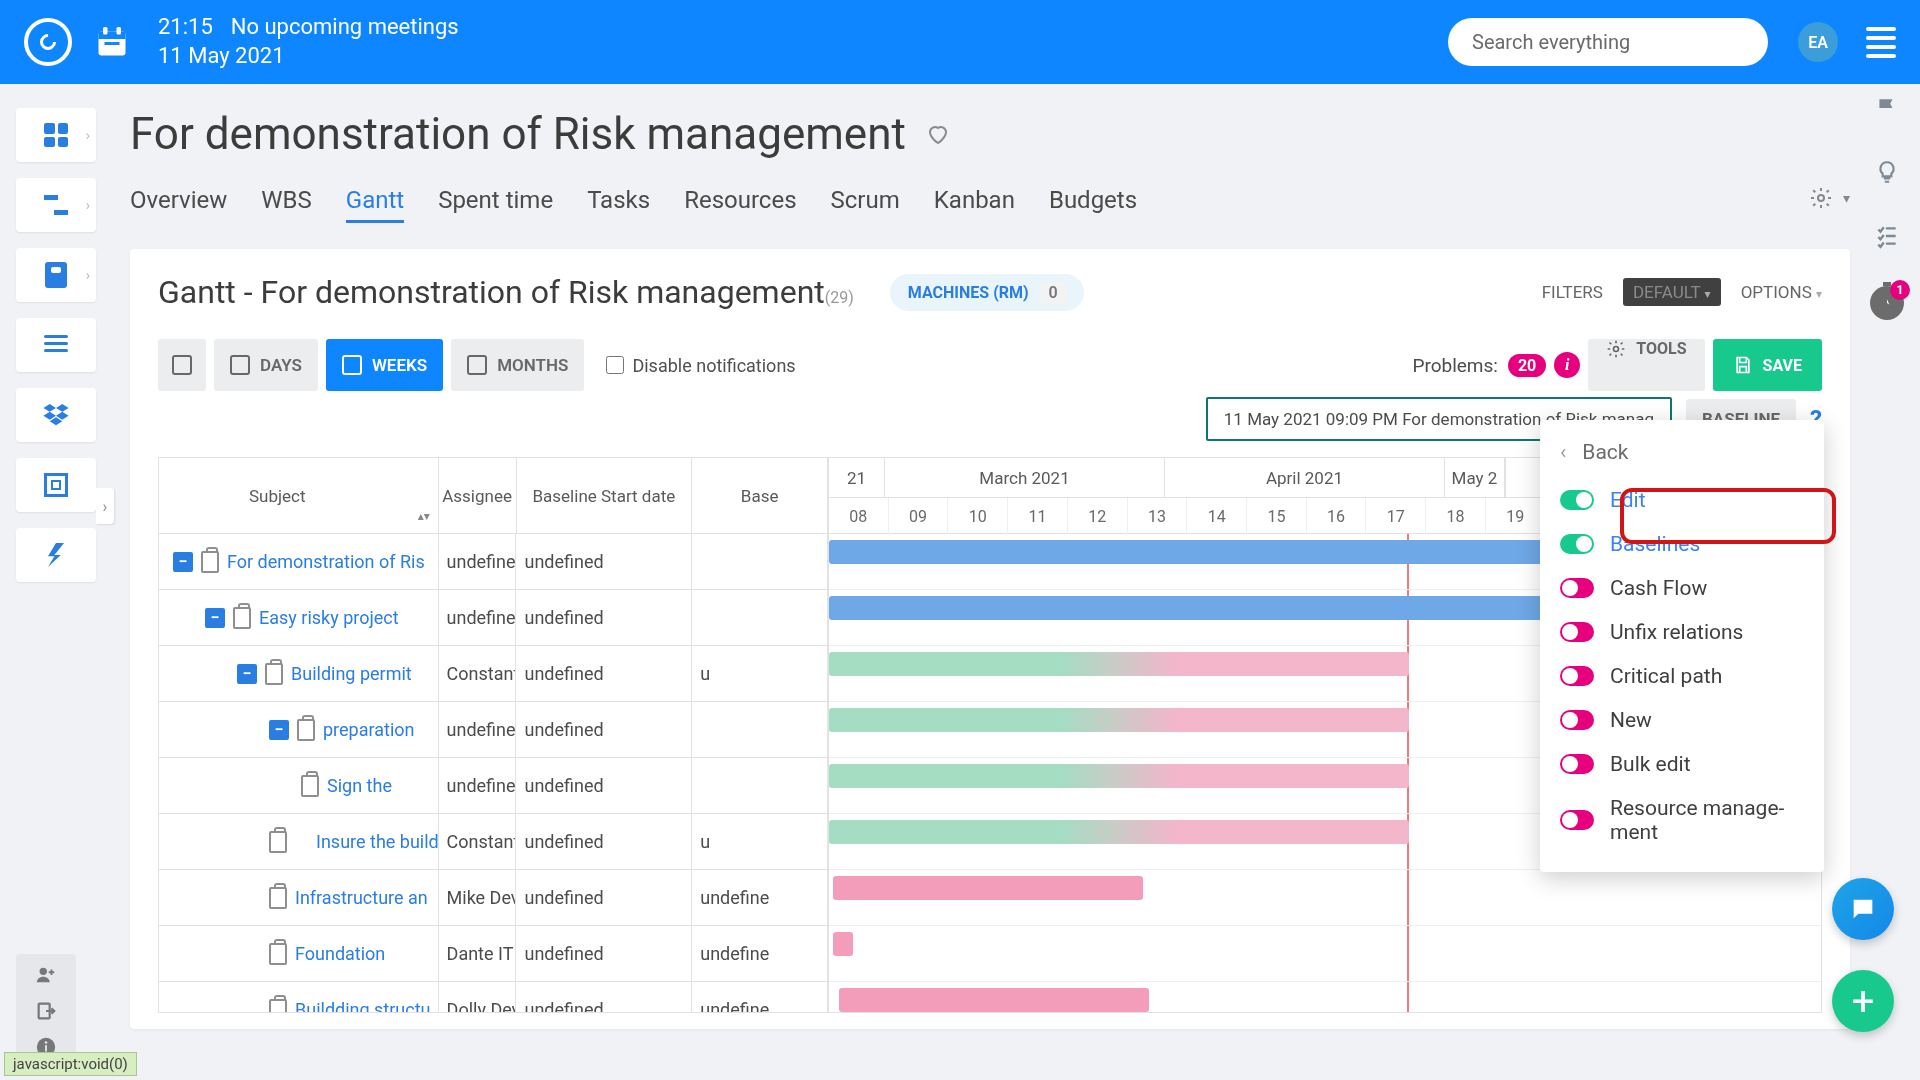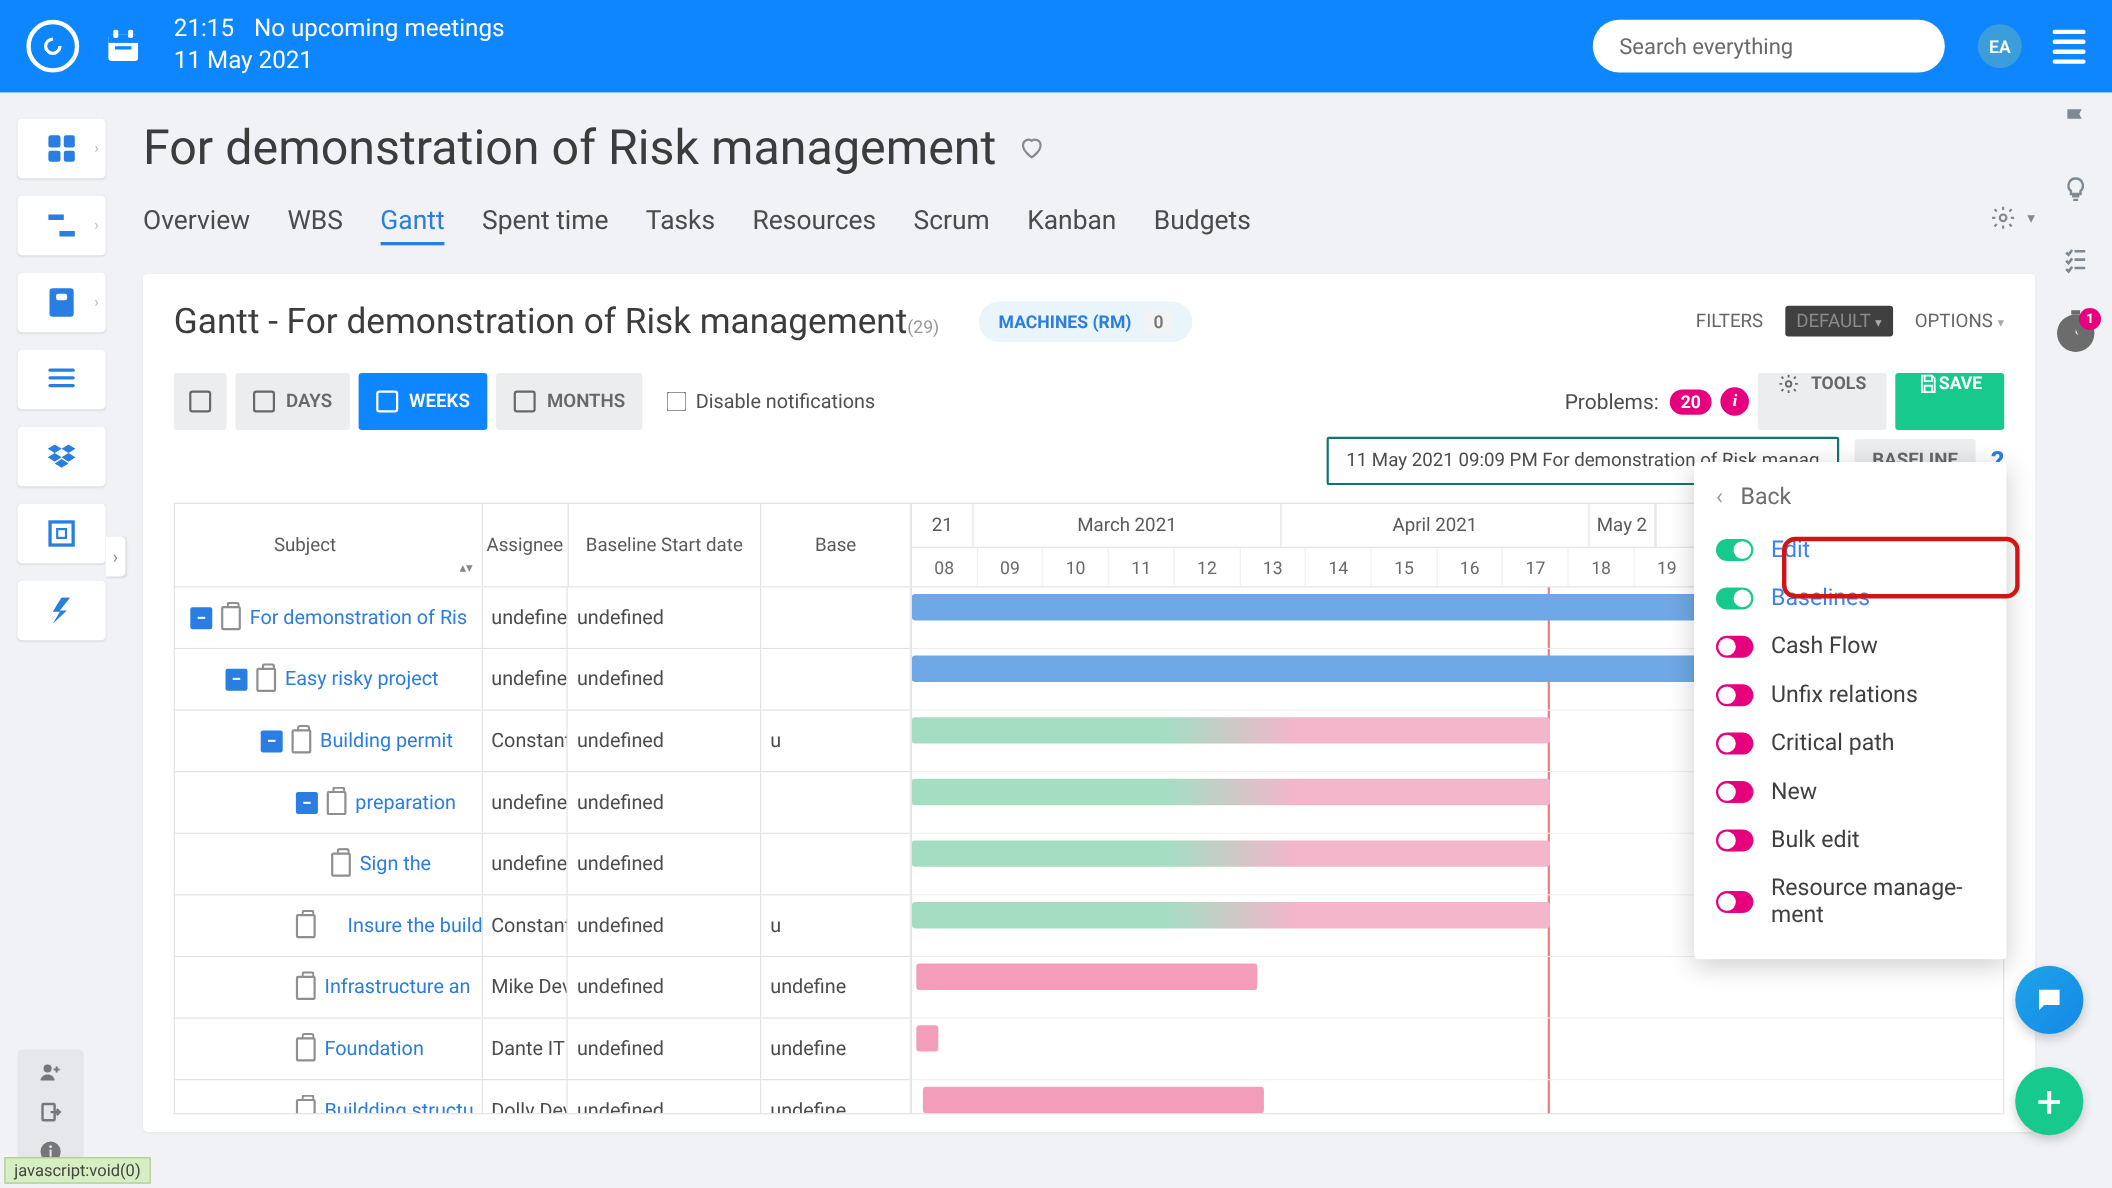--- a/index.html
+++ b/index.html
@@ -75,21 +75,21 @@
 .tbtn.icon-only { padding:0 14px; }
 .tbtn.active { background:#0d86ff; color:#fff; }
 .tbtn .cal { width:20px; height:20px; border:2px solid currentColor; border-radius:3px; position:relative; }
 .checkbox-label { display:flex; align-items:center; gap:8px; margin-left:14px; font-size:18px; color:#505050; }
 .checkbox-label input { width:18px; height:18px; }
 .toolbar .sp { flex:1; }
 .problems { font-size:19px; color:#4c4c4c; display:flex; align-items:center; gap:10px; }
 .pill { background:#e6007e; color:#fff; border-radius:12px; padding:2px 10px; font-size:16px; font-weight:700; }
 .info-dot { width:26px; height:26px; background:#e6007e; border-radius:50%; color:#fff; display:flex; align-items:center; justify-content:center; font-weight:800; font-style:italic; font-family:Georgia,serif; }
 .tools-btn { background:#ecedef; height:52px; padding:0 18px; display:flex; gap:10px; font-weight:700; color:#686868; border-radius:3px; cursor:pointer; }
-.save-btn { background:#18c98d; height:52px; padding:0 20px; display:flex; align-items:flex-start; gap:0; font-weight:700; color:#fff; border-radius:3px; cursor:pointer; }
+.save-btn { background:#18c98d; height:52px; padding:0 20px; display:flex; align-items:center; gap:10px; font-weight:700; color:#fff; border-radius:3px; cursor:pointer; }
 
 
 .snap-row { display:flex; align-items:center; margin-top:6px; gap:14px; }
 .snap-row .sp { flex:1; }
 .snap-box { border:2px solid #0f766e; padding:10px 16px; font-size:17px; color:#4c4c4c; border-radius:2px; }
 .baseline-btn { background:#ecedef; padding:10px 16px; font-size:17px; font-weight:700; color:#686868; border-radius:3px; }
 .help-q { color:#2a7de1; font-size:24px; font-weight:700; }
 
 
 .gantt-wrap { margin-top:16px; border:1px solid #e2e2e2; display:flex; height:556px; overflow:hidden; }

